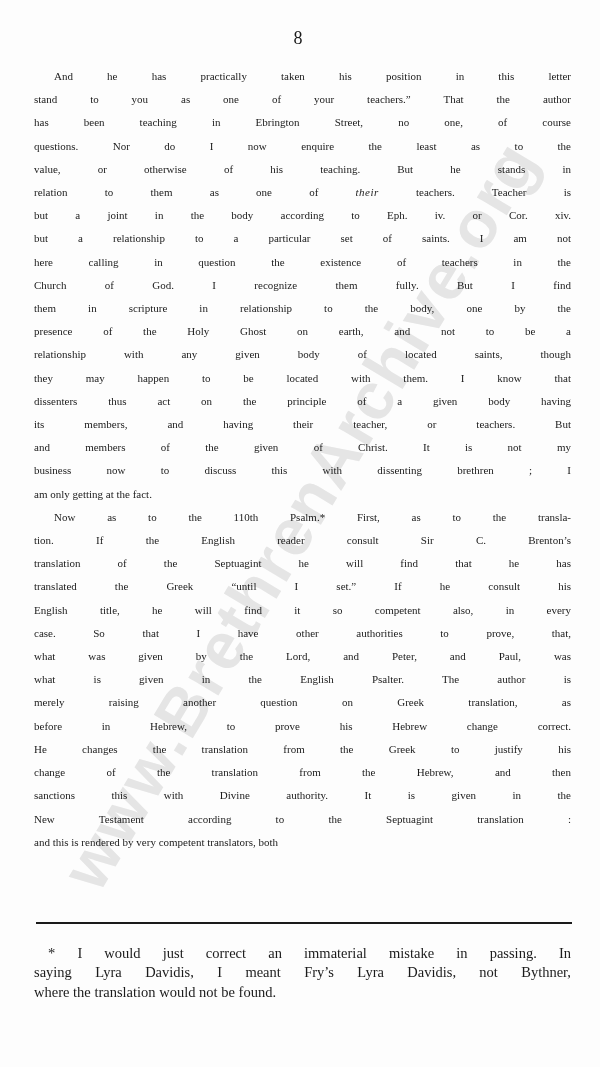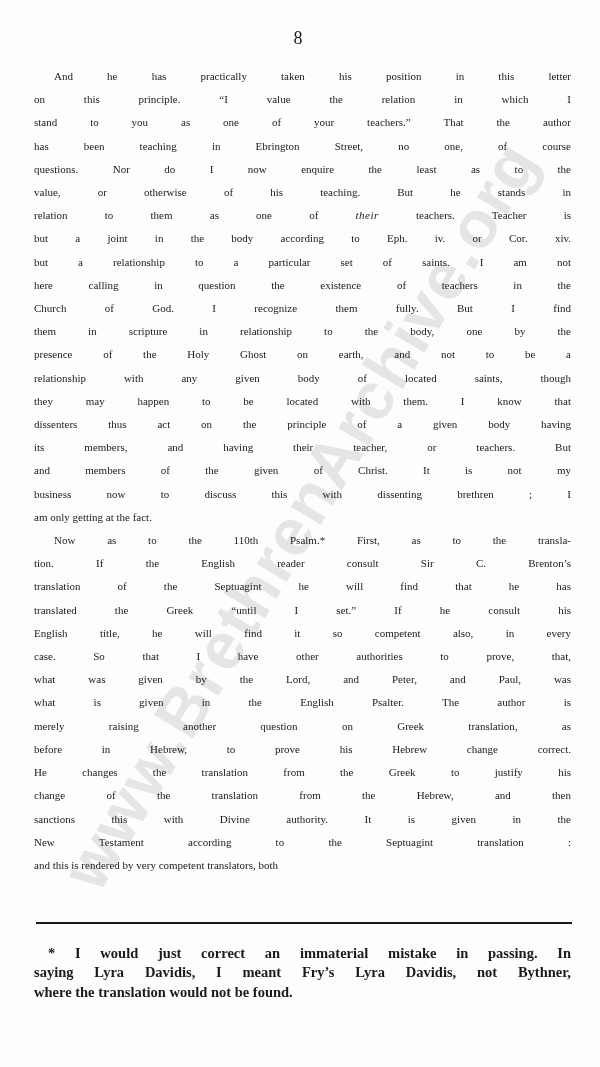--- a/index.html
+++ b/index.html
@@ -71,41 +71,40 @@
     width: 536px;
     border-top: 2px solid #1a1a1a;
     z-index: 1;
   }
   .footnote {
     position: absolute;
     top: 944px;
     left: 34px;
     width: 537px;
     font-size: 14.5px;
-    font-weight: bold;
+    font-weight: normal;
     line-height: 19.3px;
     z-index: 1;
   }
   .footnote .line.first {
     text-indent: 14px;
   }
 </style>
 </head>
 <body>
 
 <div class="page">
 
   <div class="watermark">www.BrethrenArchive.org</div>
 
   <div class="page-number">8</div>
 
   <div class="body-text">
     <div class="paragraph">
         <div class="line first">And he has practically taken his position in this letter</div>
-        <div class="line">on this principle.  “I value the relation in which I</div>
         <div class="line">stand to you as one of your teachers.”   That the author</div>
         <div class="line">has been teaching in Ebrington Street, no one, of course</div>
         <div class="line">questions.   Nor do I now enquire the least as to the</div>
         <div class="line">value, or otherwise of his teaching.   But he stands in</div>
         <div class="line">relation to them as one of <i>their</i> teachers.   Teacher is</div>
         <div class="line">but a joint in the body according to Eph. iv. or Cor. xiv.</div>
         <div class="line">but a relationship to a particular set of saints.   I am not</div>
         <div class="line">here calling in question the existence of teachers in the</div>
         <div class="line">Church of God.   I recognize them fully.   But I find</div>
         <div class="line">them in scripture in relationship to the body, one by the</div>

